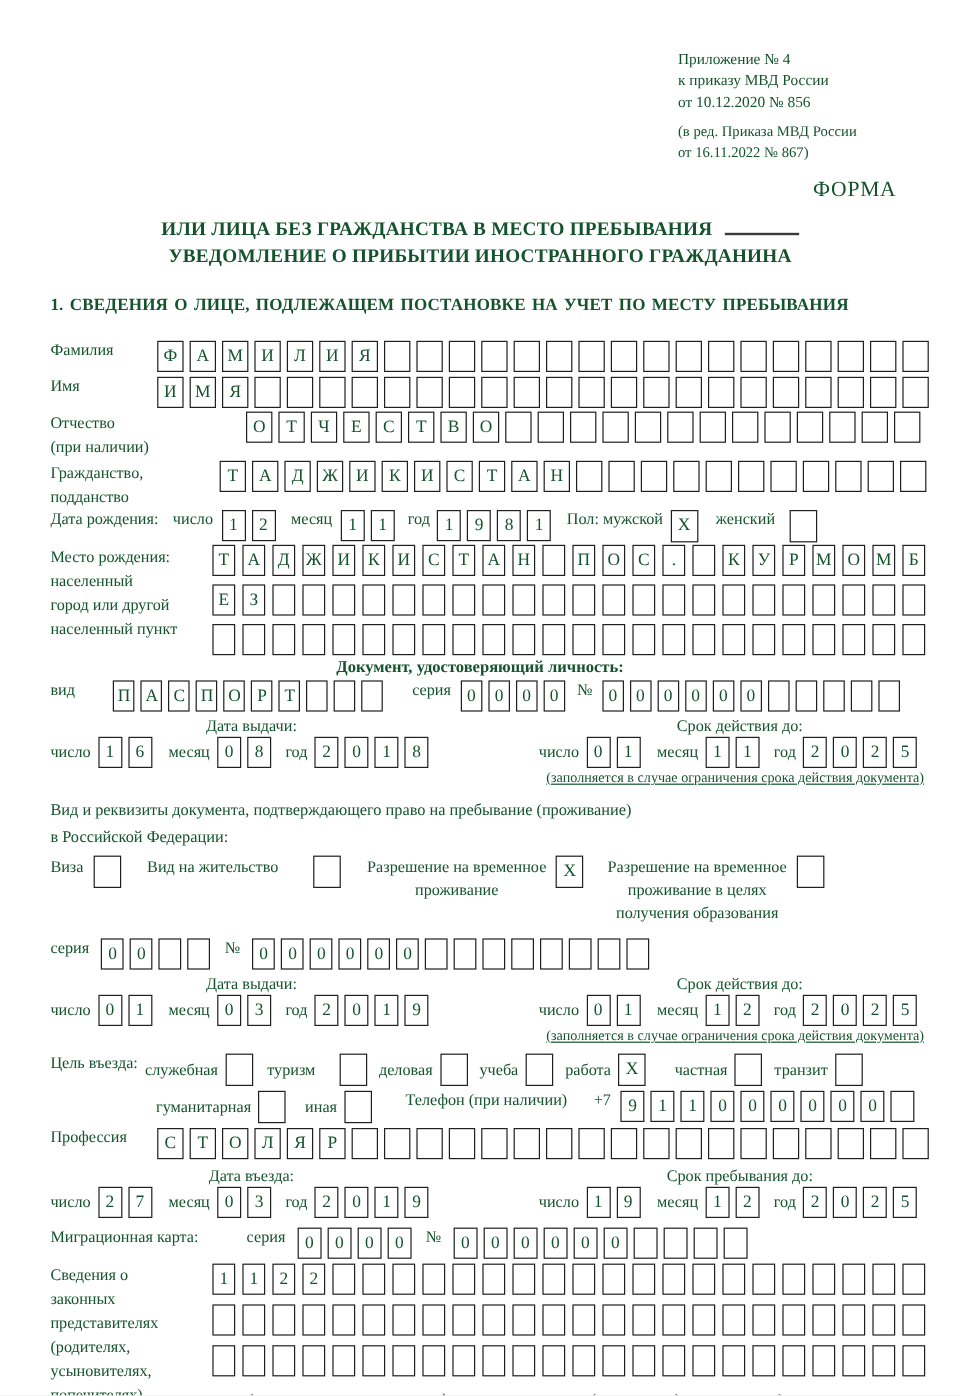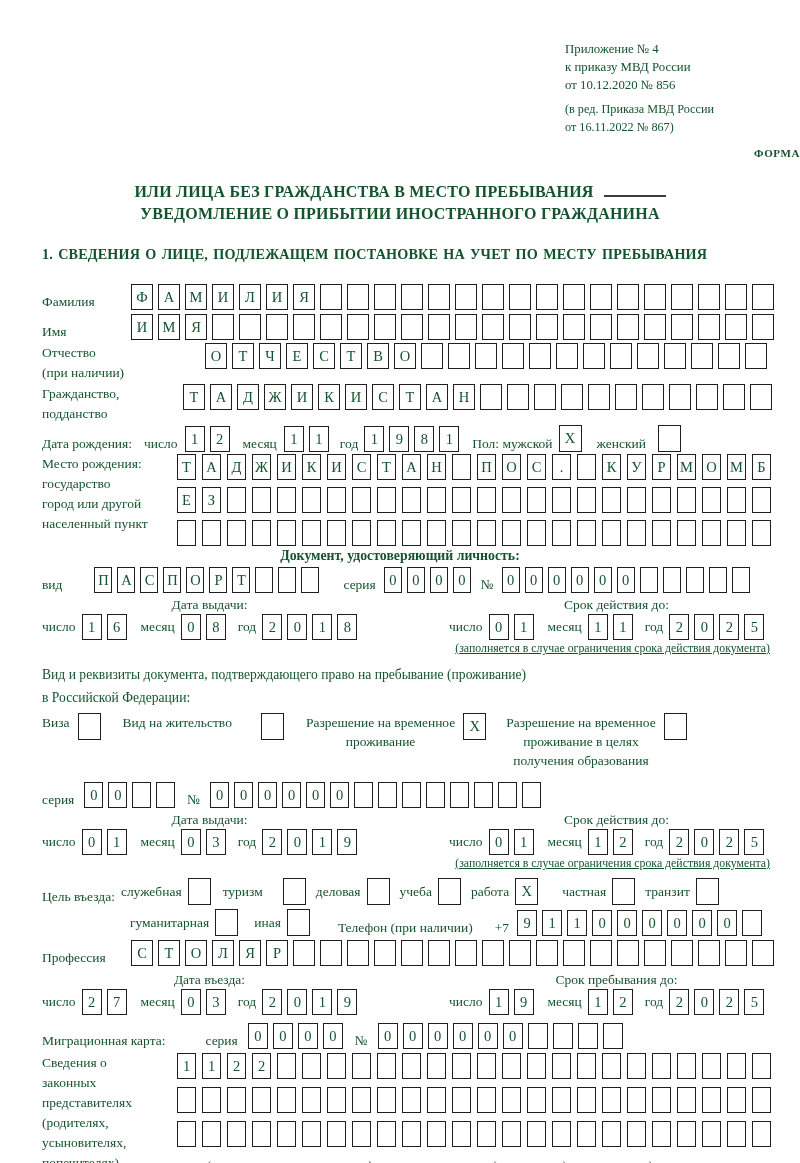--- a/index.html
+++ b/index.html
@@ -9,28 +9,28 @@
     margin:0 auto;
     background:#ffffff;
     color:#14532d;
     font-family:"Liberation Serif","DejaVu Serif",serif;
     font-size:13.5px;
     overflow:hidden;
   }
   
   .hdr{position:absolute;left:565px;top:40px;width:210px;font-size:12.8px;line-height:1.42;}
   .hdr .amend{margin-top:7px;font-size:12.2px;}
-  .forma{position:absolute;left:598px;top:147px;width:202px;text-align:right;font-weight:700;font-size:11px;letter-spacing:.6px;}
+  .forma{position:absolute;left:545px;top:147px;width:202px;text-align:right;font-weight:400;font-size:18px;letter-spacing:.6px;}
   
   .content{position:absolute;left:0;top:181px;width:800px;}
   .title{ text-align:center;font-weight:700;font-size:16px;line-height:22px;letter-spacing:.2px;}
   .blank-line{display:inline-block;width:62px;height:13px;border-bottom:2.4px solid #3c3c3c;margin-left:10px;}
   .sec1{margin:21px 0 0 42px;font-weight:700;font-size:14.2px;letter-spacing:.15px;word-spacing:1.5px;white-space:nowrap;}
   
-  .row{display:flex;align-items:flex-end;margin-left:42px;}
+  .row{display:flex;align-items:flex-start;margin-left:42px;}
   .row.top{align-items:flex-start;}
   .lbl{font-size:13.5px;white-space:nowrap;}
   .lblblock div{line-height:20px;}
   .boxes{display:flex;gap:5px;}
   .cell{
     box-sizing:border-box;flex:0 0 auto;
     width:22px;height:26px;
     border:1.6px solid #1f1f1f;background:#fff;
     display:flex;align-items:center;justify-content:center;
     font-size:14.5px;line-height:1;
@@ -234,21 +234,21 @@
         </span>
       <span class="lbl" style="margin-left:13px;">Пол: мужской</span>
       <span class="cell chk" style="margin-left:6px;">X</span>
       <span class="lbl" style="margin-left:15px;">женский</span>
       <span class="cell chk" style="margin-left:12px;"></span>
     </div>
 
     <div class="row top" style="margin-top:2px;">
       <span class="lbl lblblock lc135">
           <div>Место рождения:</div>
-          <div>государство</div>
+          <div>населенный</div>
           <div>город или другой</div>
           <div>населенный пункт</div>
         </span>
       <span class="stackrows">
         <span class="boxes w19 g6">
             <span class="cell">Т</span>
             <span class="cell">А</span>
             <span class="cell">Д</span>
             <span class="cell">Ж</span>
             <span class="cell">И</span>

